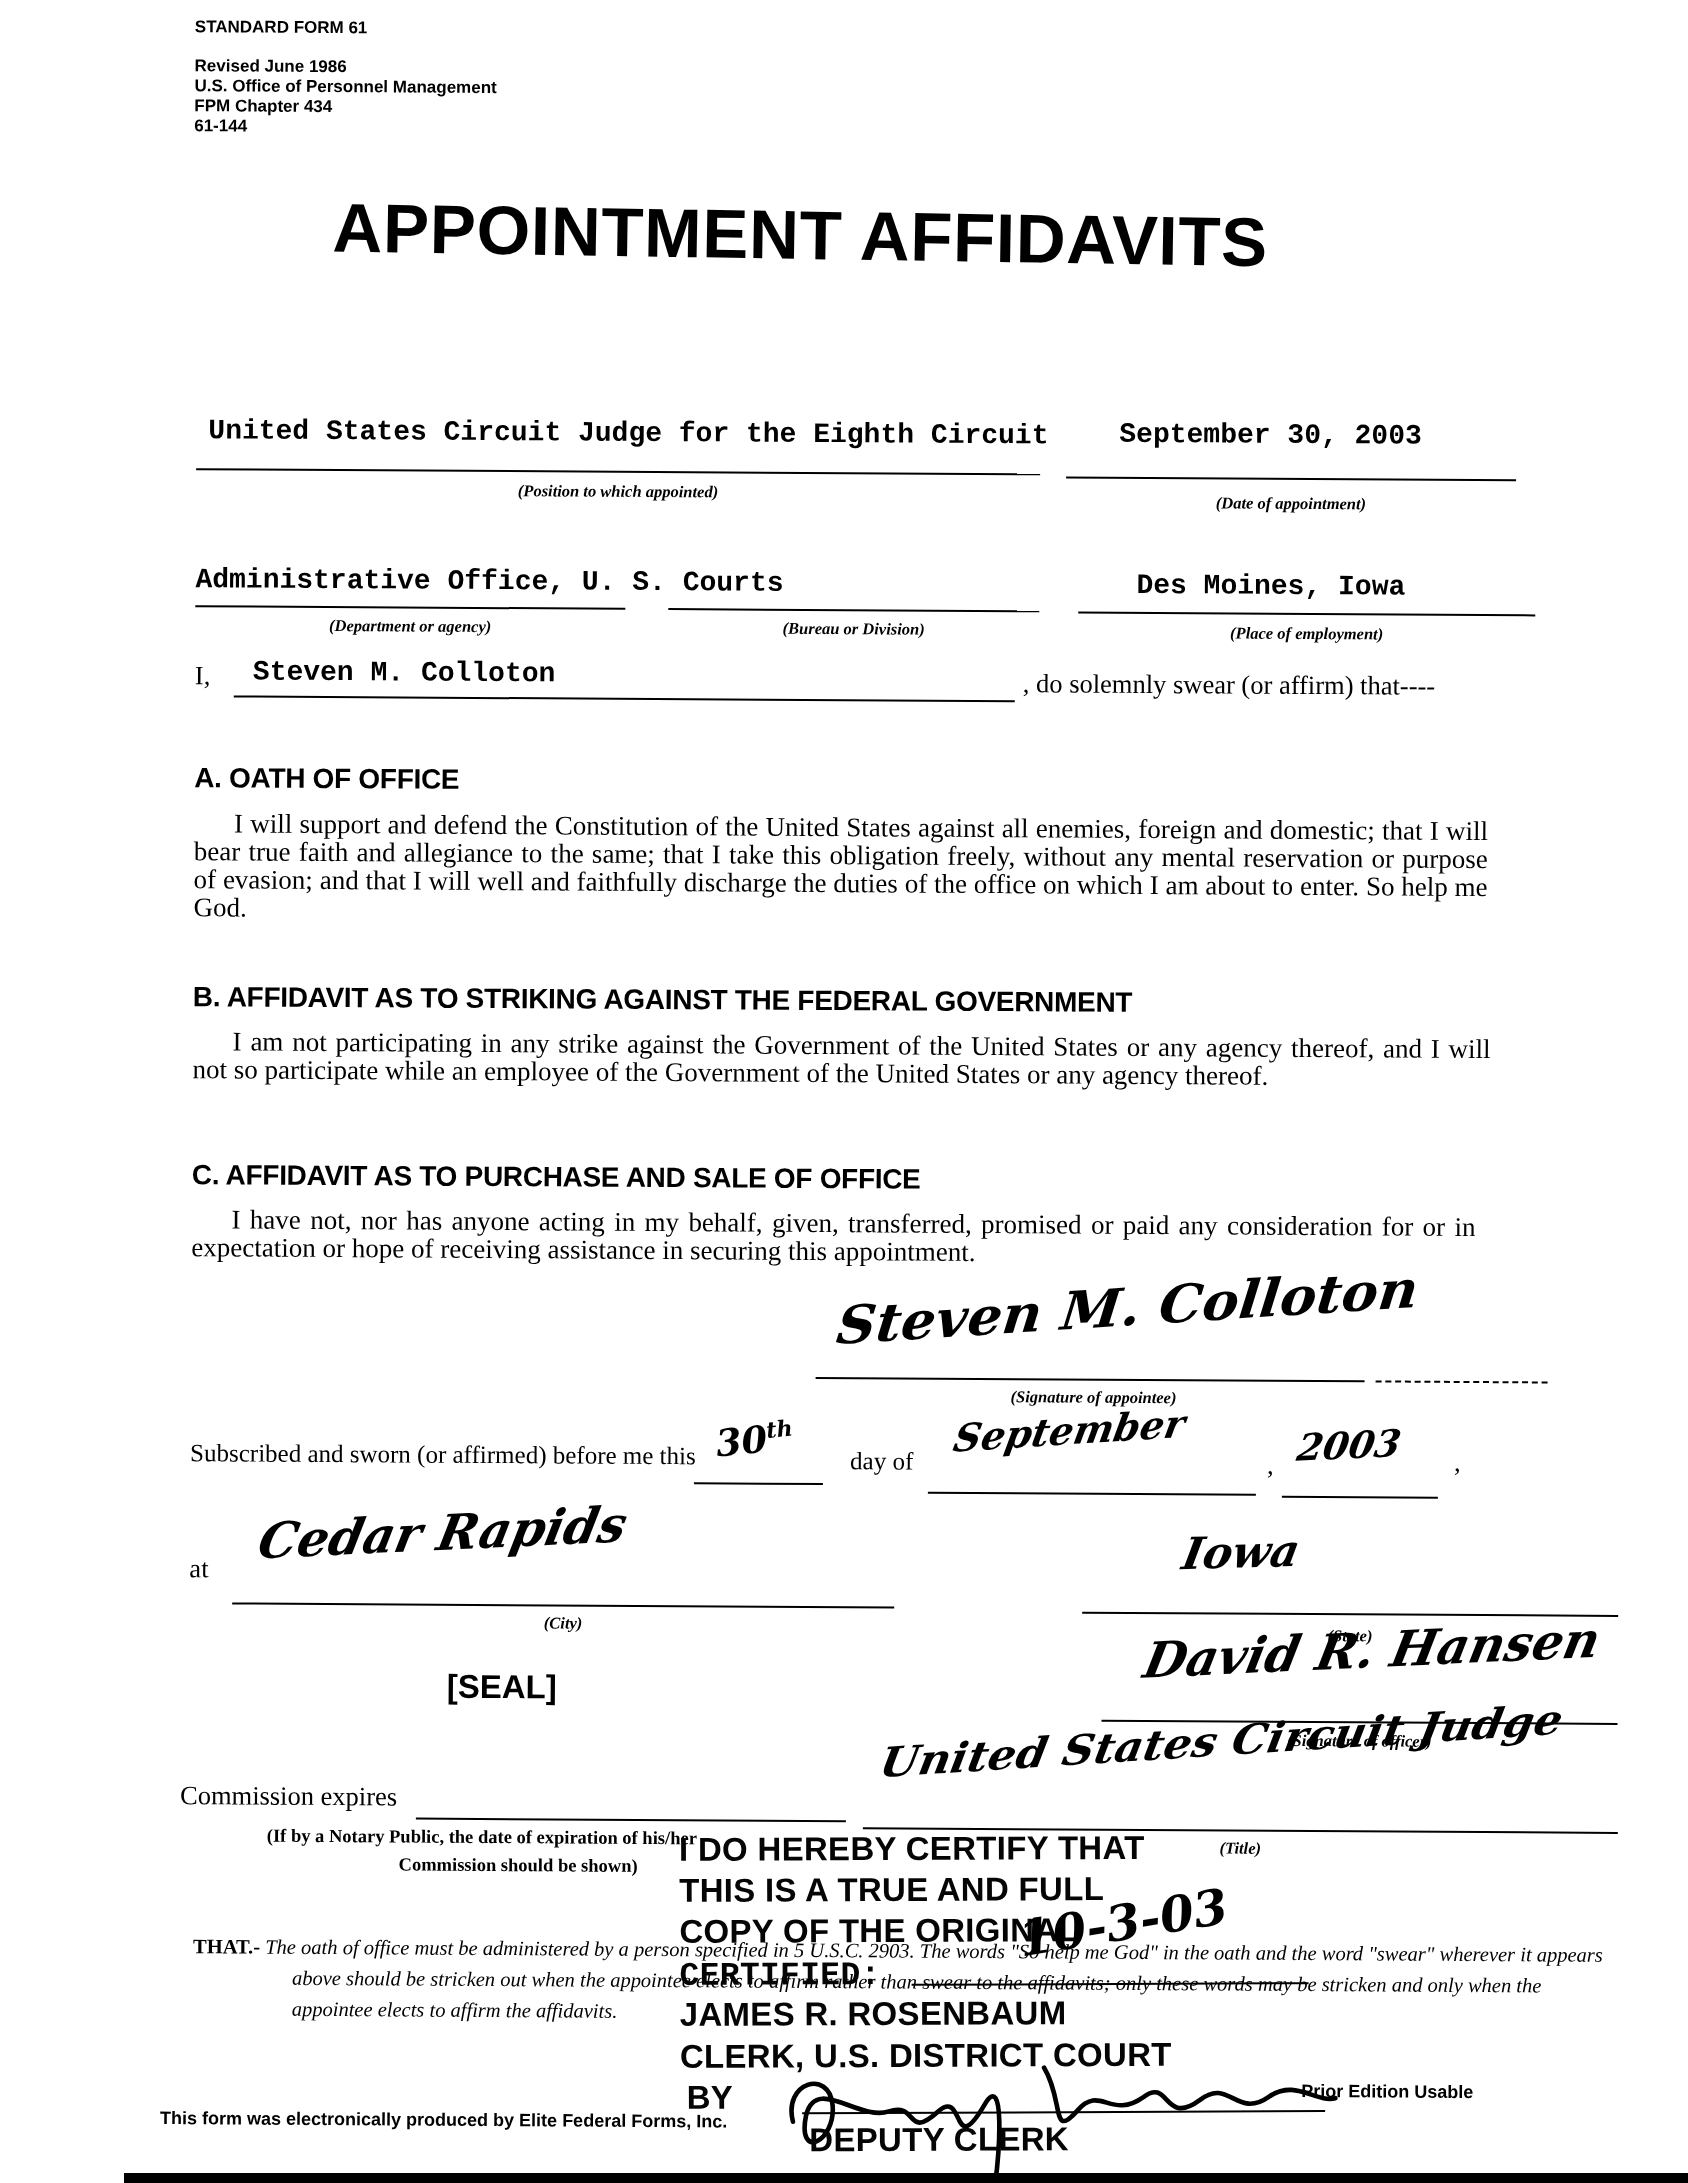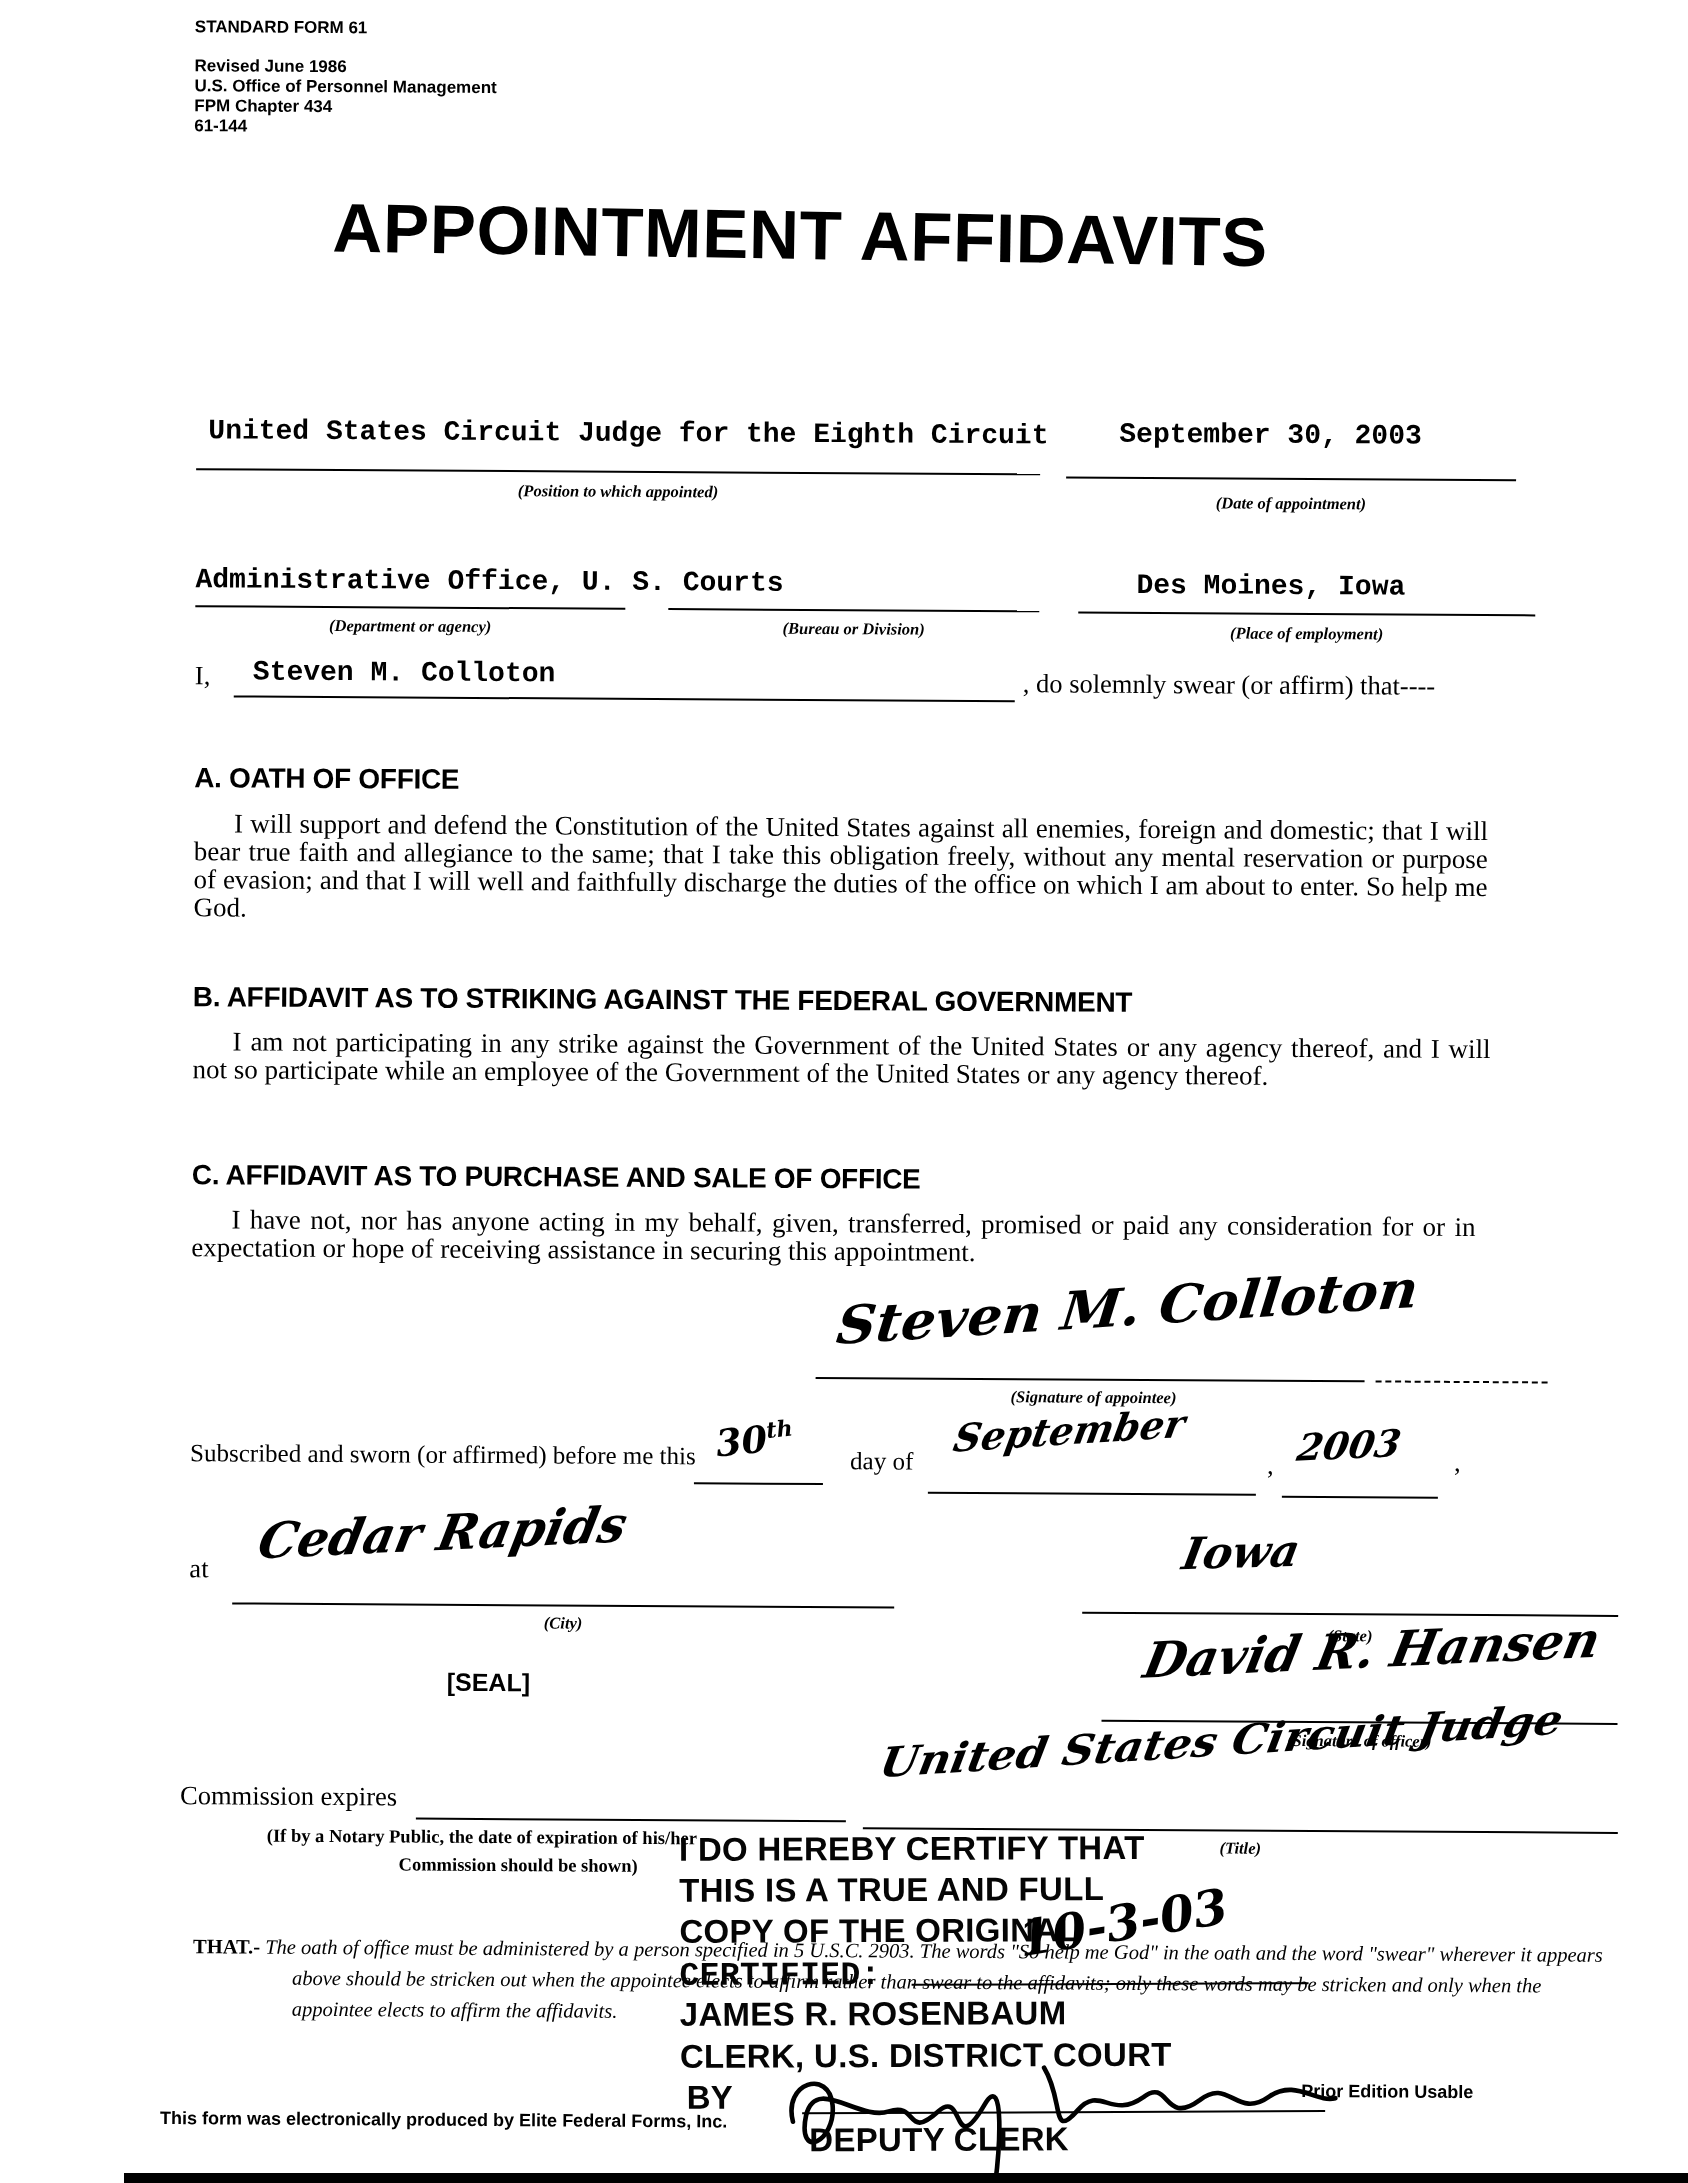--- a/index.html
+++ b/index.html
@@ -99,21 +99,21 @@
 
   <div class="abs serif40 nw" style="left:199px;top:1552px;">at</div>
   <div class="abs hw nw" style="left:263px;top:1511px;font-size:49px;transform:rotate(-3deg) skewX(-14deg);">Cedar Rapids</div>
   <div class="abs rule" style="left:242px;top:1601px;width:662px;"></div>
   <div class="abs lbl" style="left:242px;top:1610px;width:662px;">(City)</div>
 
   <div class="abs hw nw" style="left:1188px;top:1521px;font-size:44px;transform:rotate(-2deg) skewX(-12deg);">Iowa</div>
   <div class="abs rule" style="left:1092px;top:1605px;width:536px;"></div>
   <div class="abs lbl" style="left:1092px;top:1618px;width:536px;">(State)</div>
 
-  <div class="abs small-sans nw" style="left:457px;top:1665px;font-size:25px;">[SEAL]</div>
+  <div class="abs small-sans nw" style="left:457px;top:1665px;font-size:33px;">[SEAL]</div>
   <div class="abs hw nw" style="left:1149px;top:1625px;font-size:49px;transform:rotate(-3deg) skewX(-14deg);">David R. Hansen</div>
   <div class="abs rule" style="left:1112px;top:1713px;width:516px;"></div>
   <div class="abs lbl" style="left:1112px;top:1723px;width:516px;">(Signature of officer)</div>
 
   <div class="abs serif40 nw" style="left:191px;top:1779px;">Commission expires</div>
   <div class="abs rule" style="left:427px;top:1815px;width:430px;"></div>
   <div class="abs hw nw" style="left:887px;top:1734px;font-size:41px;transform:rotate(-4deg) skewX(-14deg) scaleX(1.08);">United States Circuit Judge</div>
   <div class="abs rule" style="left:874px;top:1822px;width:755px;"></div>
   <div class="abs lbl" style="left:874px;top:1831px;width:755px;">(Title)</div>
 

